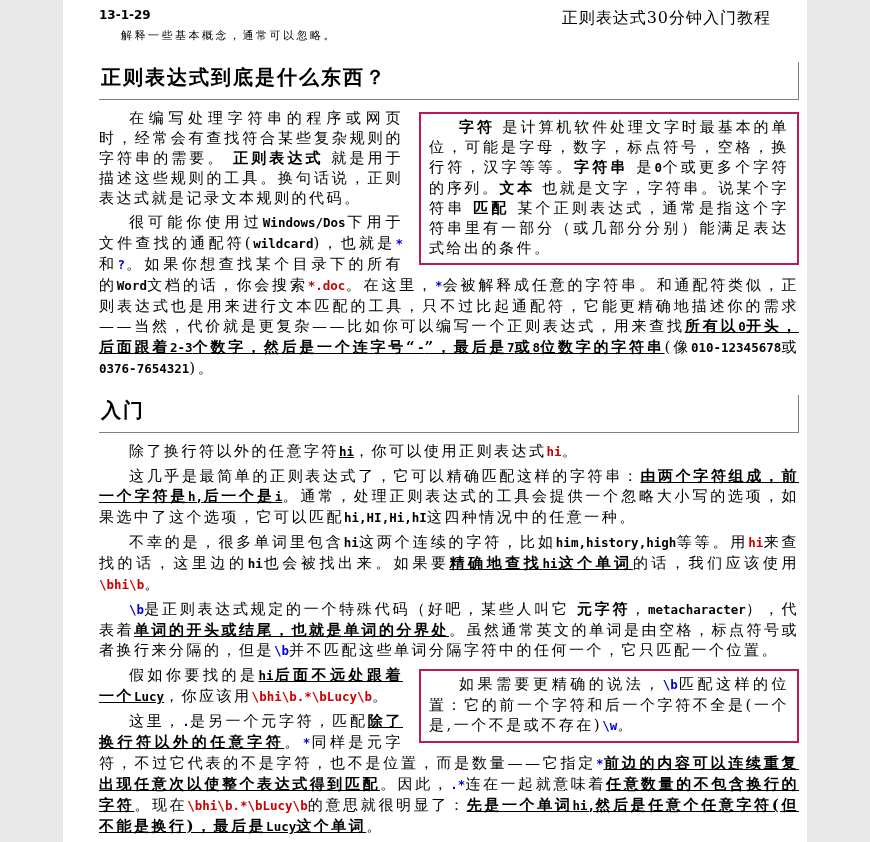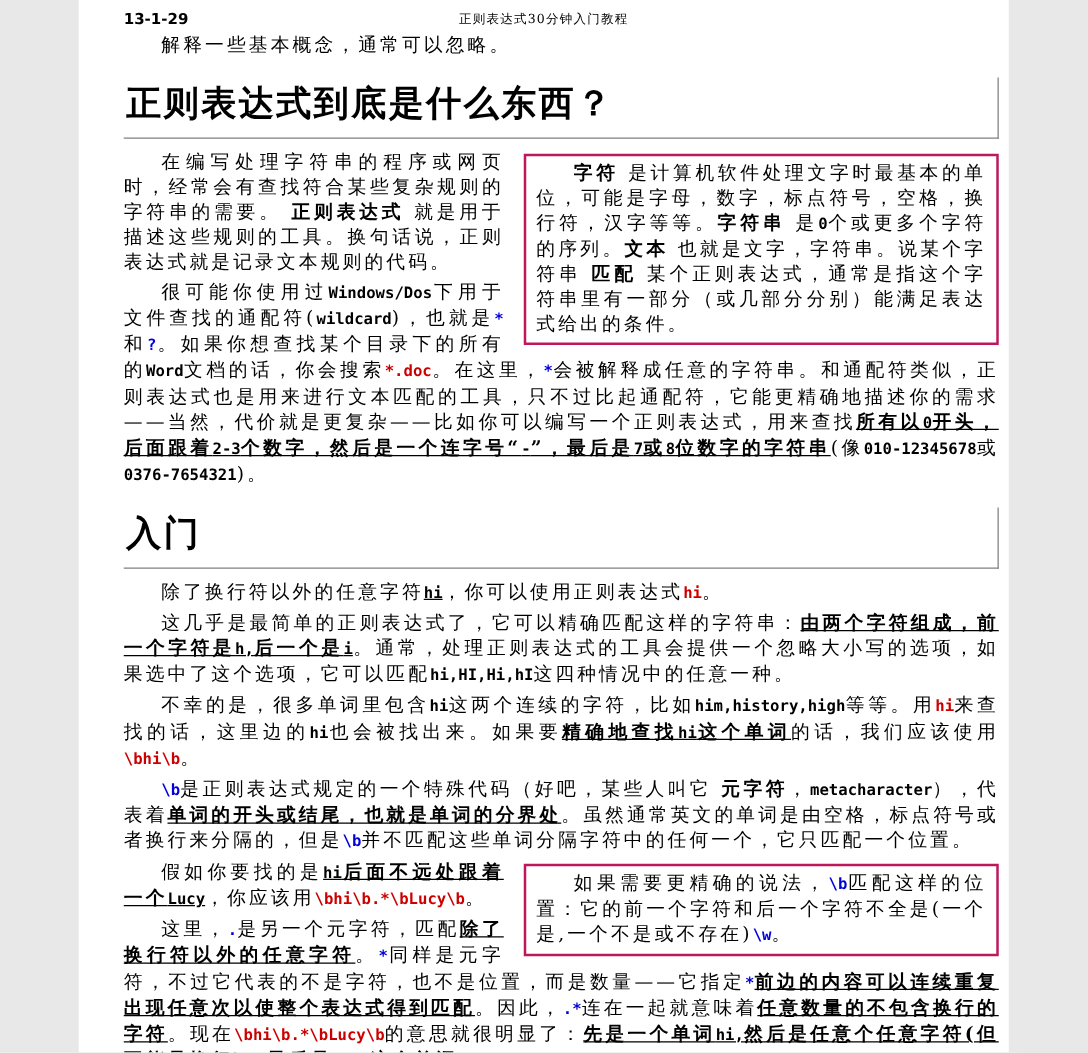--- a/index.html
+++ b/index.html
@@ -4,31 +4,31 @@
 <style>
   html,body{margin:0;padding:0;background:#e8e8e8;}
   .page{
     position:relative;width:744px;height:842px;background:#ffffff;
     font-family:"DejaVu Serif","Liberation Serif",serif;color:#000;
     overflow:hidden;margin:0 auto;
   }
   
   .hdr{position:absolute;top:8px;left:36px;right:36px;height:16px;font-size:12px;}
   .hdr .date{position:absolute;left:0;top:0;font-weight:bold;font-family:"DejaVu Sans","Liberation Sans",sans-serif;font-size:12px;}
-  .hdr .title{display:block;text-align:center;font-size:10px;letter-spacing:1px;}
+  .hdr .title{display:block;text-align:right;font-size:16px;letter-spacing:1px;}
   
   .ftr{position:absolute;bottom:10px;left:36px;right:44px;height:14px;
        font-family:"DejaVu Sans","Liberation Sans",sans-serif;font-size:11px;color:#111;}
   .ftr .url{position:absolute;left:0;top:0;}
   .ftr .pageno{position:absolute;right:0;top:0;}
   
   .content{position:absolute;top:22px;left:36px;right:8px;}
-  .note{font-size:15px;letter-spacing:2.5px;line-height:20px;text-indent:2em;margin:4px 0 2px;}
+  .note{font-size:11px;letter-spacing:2.5px;line-height:20px;text-indent:2em;margin:4px 0 2px;}
   h1{
-    font-size:28px;font-weight:bold;letter-spacing:2px;
+    font-size:20px;font-weight:bold;letter-spacing:2px;
     margin:16px 0 8px 0;padding:2px 0 8px 2px;
     border-bottom:1px solid #808080;border-right:1px solid #808080;
   }
   p{font-size:15px;letter-spacing:2.5px;line-height:20px;margin:4px 0;text-indent:2em;text-align:justify;}
   .box{
     float:right;width:360px;border:2px solid #be185d;
     padding:3px 8px 5px 8px;margin:4px 0 6px 16px;
     font-size:15px;letter-spacing:2.5px;line-height:20px;text-indent:2em;text-align:justify;
   }
   

